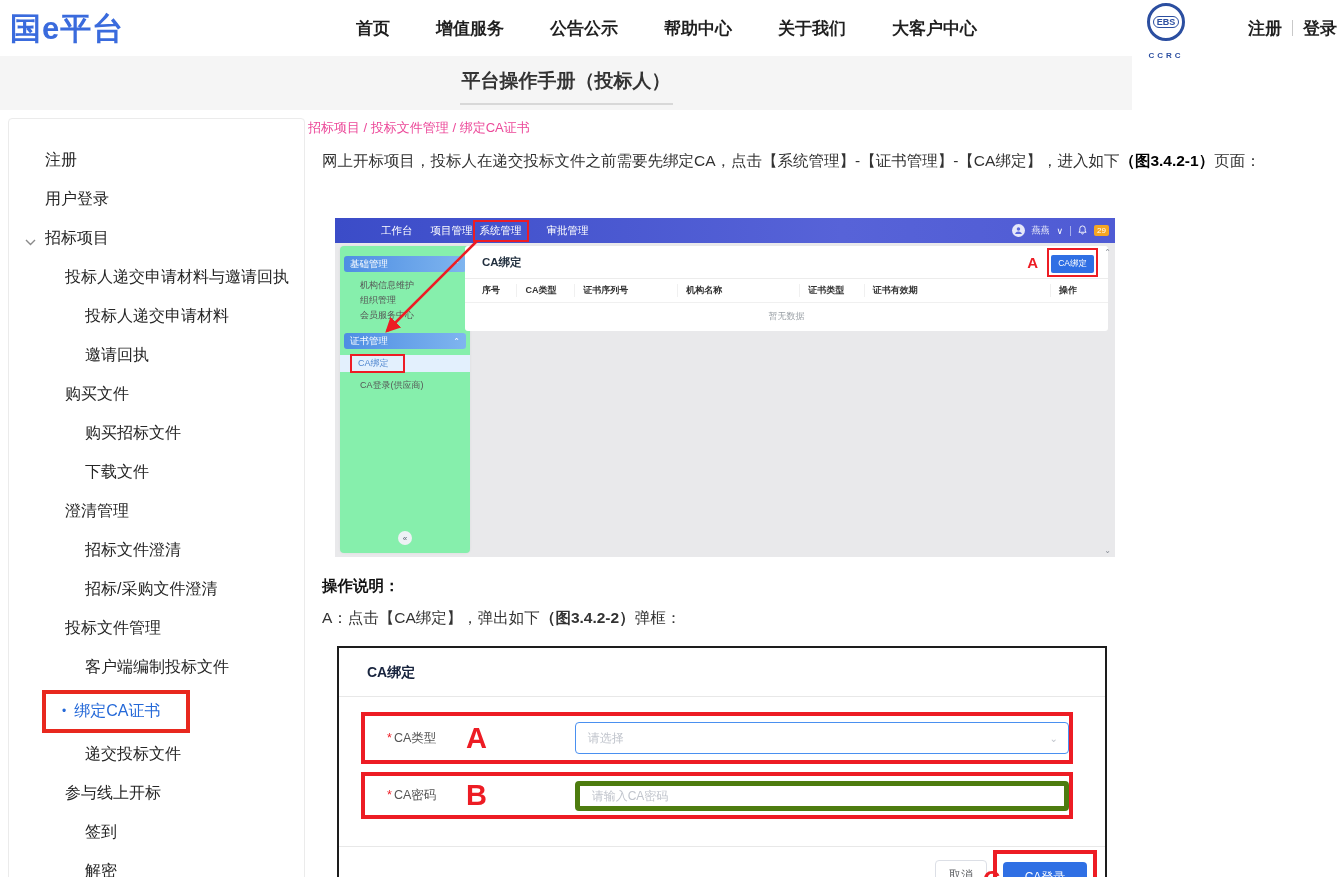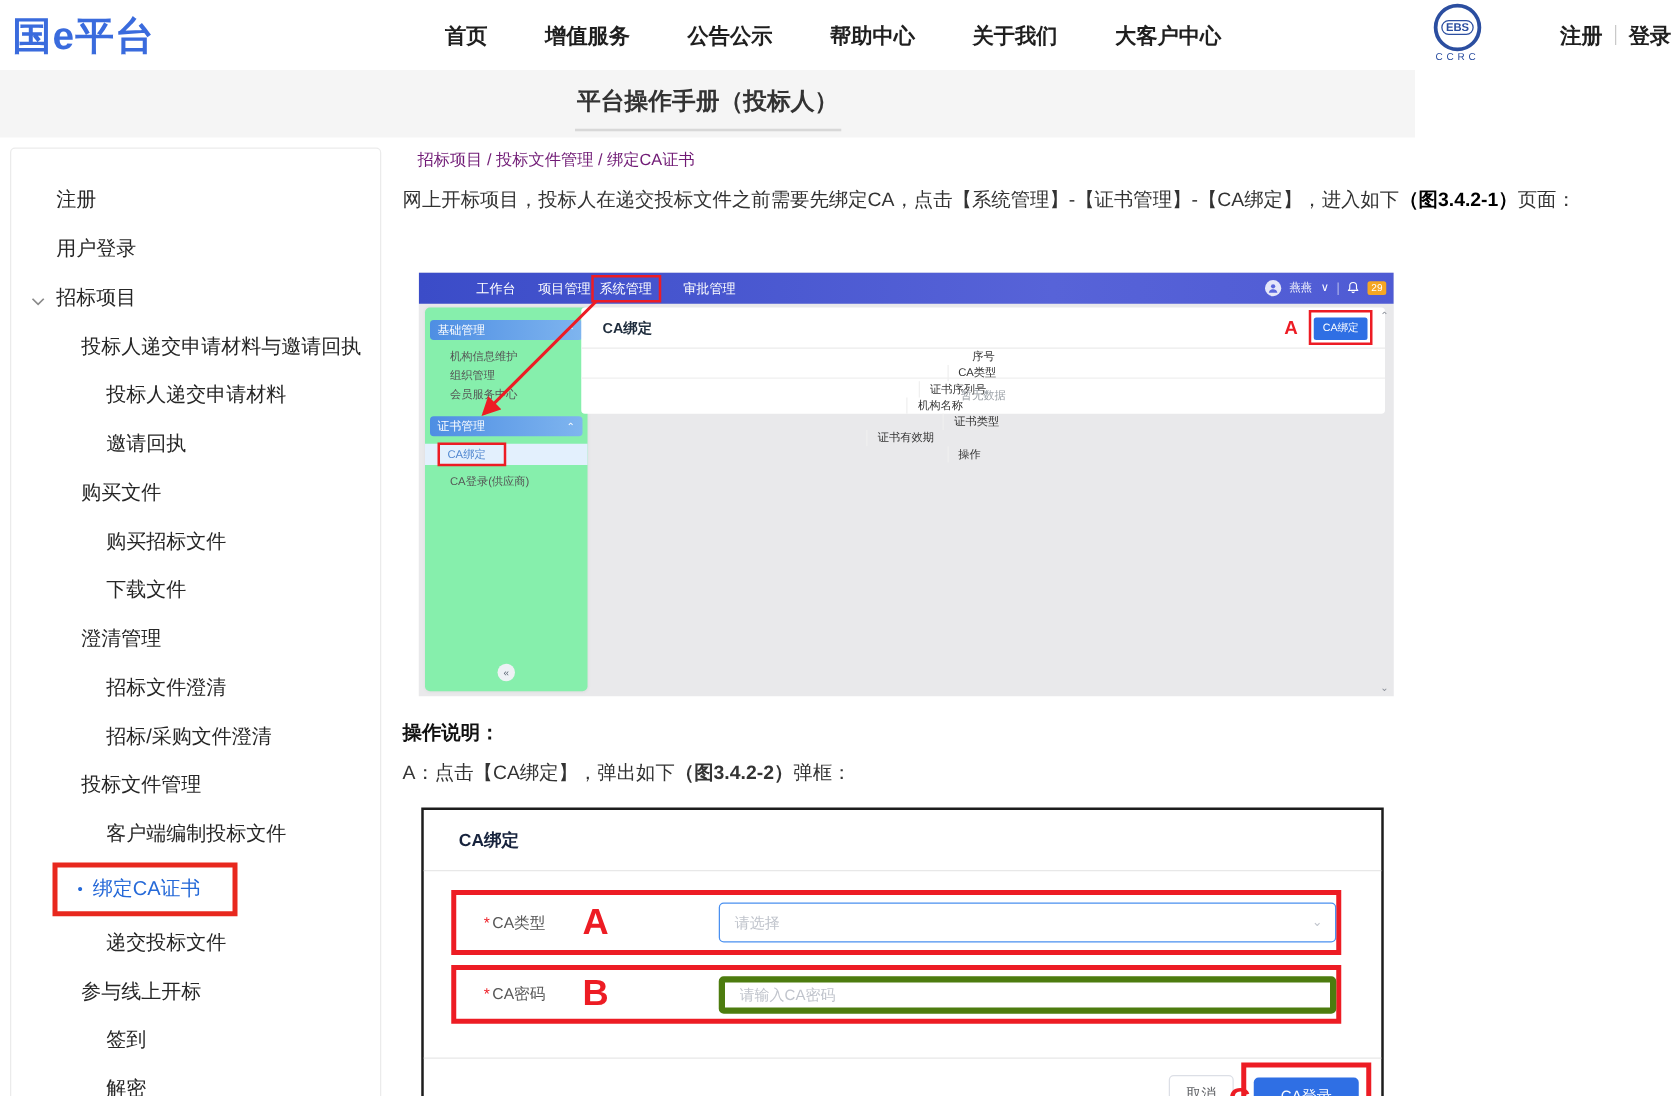--- a/index.html
+++ b/index.html
@@ -12,21 +12,21 @@
   .logo { position:absolute; left:10px; top:8px; font-size:31px; font-weight:800;
     color:#3a6bdd; letter-spacing:1px; }
   .topnav { position:absolute; left:356px; top:0; height:56px; display:flex;
     align-items:center; gap:46px; }
   .topnav .tn { font-size:17px; font-weight:700; color:#1f1f1f; cursor:pointer; white-space:nowrap; }
   .ccrc { position:absolute; left:1138px; top:3px; width:56px; text-align:center; }
   .ccrc .ring { width:38px; height:38px; margin:0 auto; border-radius:50%;
     border:3px solid #2b4ea0; position:relative; display:flex; align-items:center; justify-content:center; }
   .ccrc .ring .ebs { font-size:9px; font-weight:800; color:#2b4ea0; border:1px solid #2b4ea0;
     border-radius:8px; padding:0 3px; }
-  .ccrc .word { font-size:8px; font-weight:400; color:#2b4ea0; letter-spacing:3px; margin-top:0; }
+  .ccrc .word { font-size:8px; font-weight:700; color:#2b4ea0; letter-spacing:3px; margin-top:10px; }
   .auth { position:absolute; left:1248px; top:0; height:56px; display:flex; align-items:center;
     gap:10px; font-size:17px; font-weight:700; color:#1f1f1f; }
   .auth .sep { width:1px; height:16px; background:#c9c9c9; }
 
   
   .band { position:absolute; left:0; top:56px; width:1132px; height:54px; background:#f5f5f5; }
   .band .ttl { position:absolute; left:0; right:0; top:12px; text-align:center; }
   .band .ttl span { display:inline-block; font-size:19px; font-weight:700; color:#333;
     padding:0 2px 9px 2px; border-bottom:2px solid #d8d8d8; }
 
@@ -39,21 +39,21 @@
   .si.l1 { padding-left:56px; }
   .si.l2 { padding-left:76px; }
   .si .chev { position:absolute; left:16px; top:13px; color:#8a8a8a; }
   .si-active-wrap { height:48px; display:flex; align-items:center; }
   .red-frame { margin-left:33px; border:4px solid #e8281e; display:flex; align-items:center;
     gap:8px; padding:7px 26px 7px 16px; }
   .red-frame .dot { color:#2569d8; font-size:12px; }
   .red-frame .lbl { color:#2569d8; font-size:16px; }
 
   
-  .bc { position:absolute; left:334px; top:119px; font-size:13px; color:#701a75; }
+  .bc { position:absolute; left:308px; top:119px; font-size:13px; color:#ec4899; }
   .para { position:absolute; left:322px; top:146px; width:992px; font-size:15.5px;
     color:#333; line-height:29px; }
   .para b, .opsb b { color:#000; }
   .ops { position:absolute; left:322px; top:576px; font-size:15.5px; font-weight:700; color:#111; }
   .stepa { position:absolute; left:322px; top:608px; font-size:15.5px; color:#333; }
 
   
   .fig1 { position:absolute; left:335px; top:218px; width:780px; height:339px;
     background:#e9e9eb; overflow:hidden; }
   .f1nav { position:absolute; left:0; top:0; width:780px; height:25px;
@@ -87,22 +87,22 @@
   .f1card { position:absolute; left:130px; top:28px; width:643px; height:85px; background:#fff;
     border-radius:3px; }
   .f1cardtop { height:33px; display:flex; align-items:center; justify-content:space-between;
     border-bottom:1px solid #ececec; padding:0 10px 0 17px; }
   .f1cardtitle { font-size:11.5px; font-weight:700; color:#1f2d3d; }
   .f1topright { display:flex; align-items:center; gap:9px; }
   .f1markA { color:#ed1c24; font-size:15px; font-weight:700; }
   .f1btnbox { border:2px solid #ed1c24; padding:2px; }
   .f1btn { background:#2f6fe4; color:#fff; font-size:8.5px; padding:3px 7px; border-radius:2px;
     border:none; cursor:pointer; }
-  .f1thead { display:flex; align-items:center; height:24px; font-size:9px; font-weight:400;
-    color:#333; border-bottom:1px solid #f0f0f0;flex-direction:column; }
+  .f1thead { display:flex; align-items:center; height:24px; font-size:9px; font-weight:700;
+    color:#333; border-bottom:1px solid #f0f0f0; }
   .f1thead span { padding-left:8px; border-left:1px solid #f0f0f0; }
   .f1thead span:first-child { border-left:none; padding-left:17px; }
   .c1{width:8%;} .c2{width:9%;} .c3{width:16%;} .c4{width:19%;} .c5{width:10%;} .c6{width:29%;} .c7{width:9%;}
   .f1empty { height:27px; display:flex; align-items:center; justify-content:center;
     font-size:9px; color:#9aa0a6; }
   .f1scroll-up { position:absolute; right:4px; top:30px; font-size:8px; color:#8a8f98; }
   .f1scroll-dn { position:absolute; right:4px; bottom:2px; font-size:8px; color:#8a8f98; }
   .f1arrow { position:absolute; left:0; top:0; pointer-events:none; }
 
   

